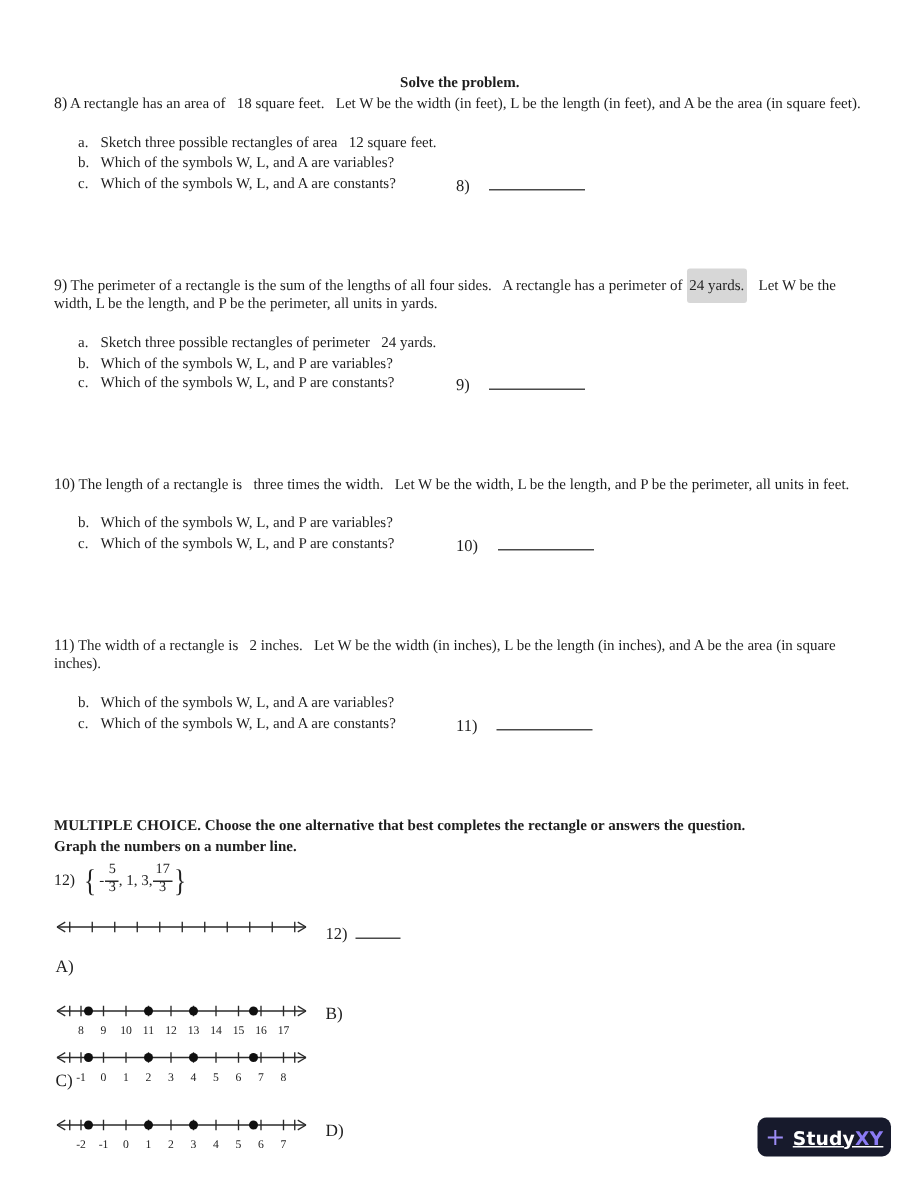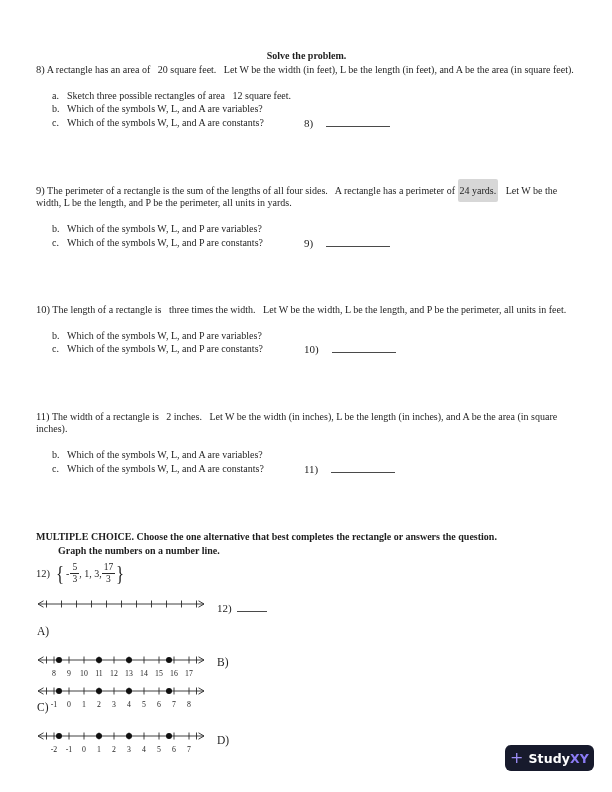--- a/index.html
+++ b/index.html
@@ -17,21 +17,21 @@
   .stem { font-size:10px; line-height:12.6px; white-space:pre-wrap; }
   .pnum { font-size:10.5px; }
   .hl:not(:empty) { background:#d7d7d7; padding:6px 2px; border-radius:2px; }
   .items { margin-top:12px;margin-left:16px; }
   .item { position:relative; font-size:10px; line-height:13.8px; white-space:pre-wrap; }
   .ilabel { display:inline-block; width:15px; }
   .answer { position:absolute; left:252px; top:0; white-space:nowrap; }
   .aref { font-size:11px; }
   .blank { display:inline-block; width:64px; border-bottom:1px solid #4a4a4a; height:11px; margin-left:13px; }
   .mc-head { font-weight:bold; font-size:10px; line-height:13px; max-width:524px; }
-  .mc-instr { font-weight:bold; font-size:10px; margin-top:2px;margin-left:22px; }
+  .mc-instr { font-weight:bold; font-size:10px; margin-top:2px; }
   .q12row { display:flex; align-items:center; margin-top:4px; height:27px; }
   .q12row .pnum { margin-right:5px; align-self:center; }
   .setexpr { display:inline-flex; align-items:center; font-size:10px; }
   .brace { font-size:21px; font-weight:300; line-height:1; transform:scaleX(.8); }
   .neg { margin:0 1px 0 1px; }
   .frac { display:inline-block; text-align:center; font-size:9.5px; line-height:1.05; vertical-align:middle; }
   .frac .num { display:block; border-bottom:0.9px solid #2a2a2a; padding:0 2px 0.5px 2px; }
   .frac .den { display:block; padding-top:0.5px; }
   .graphs { position:relative; height:172px; margin-top:6px; }
   .graphs .nl { position:absolute; }
@@ -47,33 +47,34 @@
   .logo .brand { font-size:12.5px; font-weight:bold; letter-spacing:0.1px; }
 </style>
 </head>
 <body>
 
 <div class="content">
 
   <div class="sec-head">Solve the problem.</div>
 
   <div class="problem">
-    <p class="stem"><span class="pnum">8)</span> <span>A rectangle has an area of   20 square feet.   Let W be the width (in feet), L be the length (in feet), and A be the area (in square feet).</span><span class="hl"></span><span></span></p>
+    <p class="stem"><span class="pnum">8)</span> <span>A rectangle has an area of   18 square feet.   Let W be the width (in feet), L be the length (in feet), and A be the area (in square feet).</span><span class="hl"></span><span></span></p>
     <div class="items">
       <div class="item"><span class="ilabel">a.</span><span>Sketch three possible rectangles of area   12 square feet.</span></div>
       <div class="item"><span class="ilabel">b.</span><span>Which of the symbols W, L, and A are variables?</span></div>
       <div class="item"><span class="ilabel">c.</span><span>Which of the symbols W, L, and A are constants?</span>
         <span class="answer"><span class="aref">8)</span><span class="blank"></span></span>
       </div>
     </div>
   </div>
 
   <div class="problem">
     <p class="stem"><span class="pnum">9)</span> <span>The perimeter of a rectangle is the sum of the lengths of all four sides.   A rectangle has a perimeter of </span><span class="hl">24 yards.</span><span>   Let W be the width, L be the length, and P be the perimeter, all units in yards.</span></p>
     <div class="items">
+      <div class="item"><span class="ilabel">a.</span><span>Sketch three possible rectangles of perimeter   24 yards.</span></div>
       <div class="item"><span class="ilabel">b.</span><span>Which of the symbols W, L, and P are variables?</span></div>
       <div class="item"><span class="ilabel">c.</span><span>Which of the symbols W, L, and P are constants?</span>
         <span class="answer"><span class="aref">9)</span><span class="blank"></span></span>
       </div>
     </div>
   </div>
 
   <div class="problem">
     <p class="stem"><span class="pnum">10)</span> <span>The length of a rectangle is   three times the width.   Let W be the width, L be the length, and P be the perimeter, all units in feet.</span><span class="hl"></span><span></span></p>
     <div class="items">
@@ -242,14 +243,14 @@
           <circle cx="133.005" cy="7" r="3" fill="#101010"></circle>
         </svg>
       <span class="choice-label" style="left:181px; top:141px;">D)</span>
     </div>
   </div>
 
 </div>
 
 <div class="logo" style="background: rgb(23, 26, 44);">
   <span class="plus" style="color: rgb(156, 140, 245);">+</span>
-  <span class="brand" style="color: rgb(255, 255, 255);"><span>Study</span><span id="logo-accent" style="color: rgb(139, 123, 244);">XY</span></span>
+  <span class="brand" style="color: rgb(255, 255, 255); text-decoration: underline;"><span>Study</span><span id="logo-accent" style="color: rgb(139, 123, 244);">XY</span></span>
 </div>
 
 </body></html>

